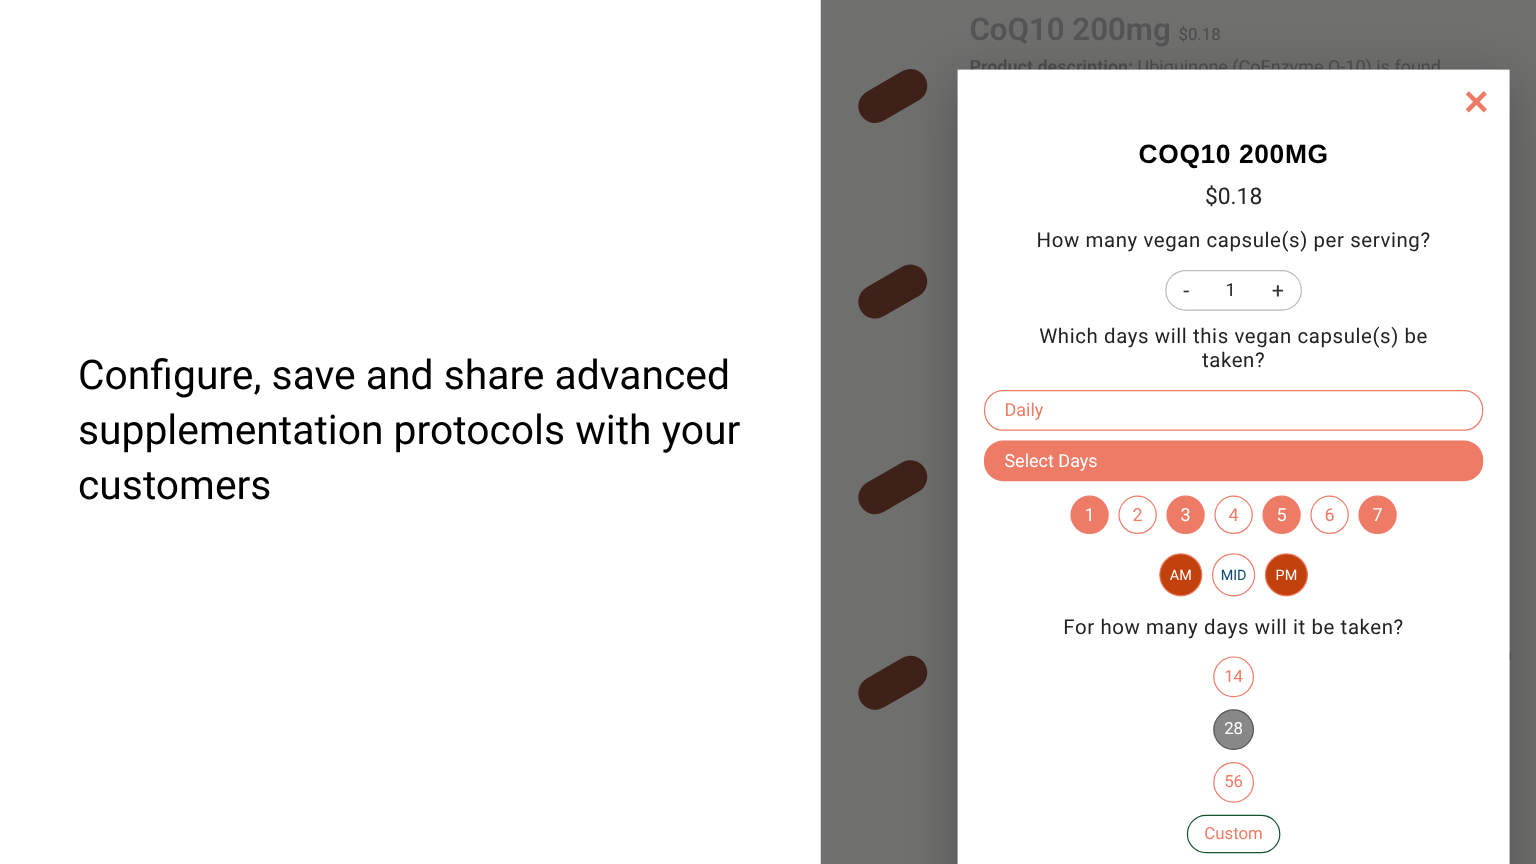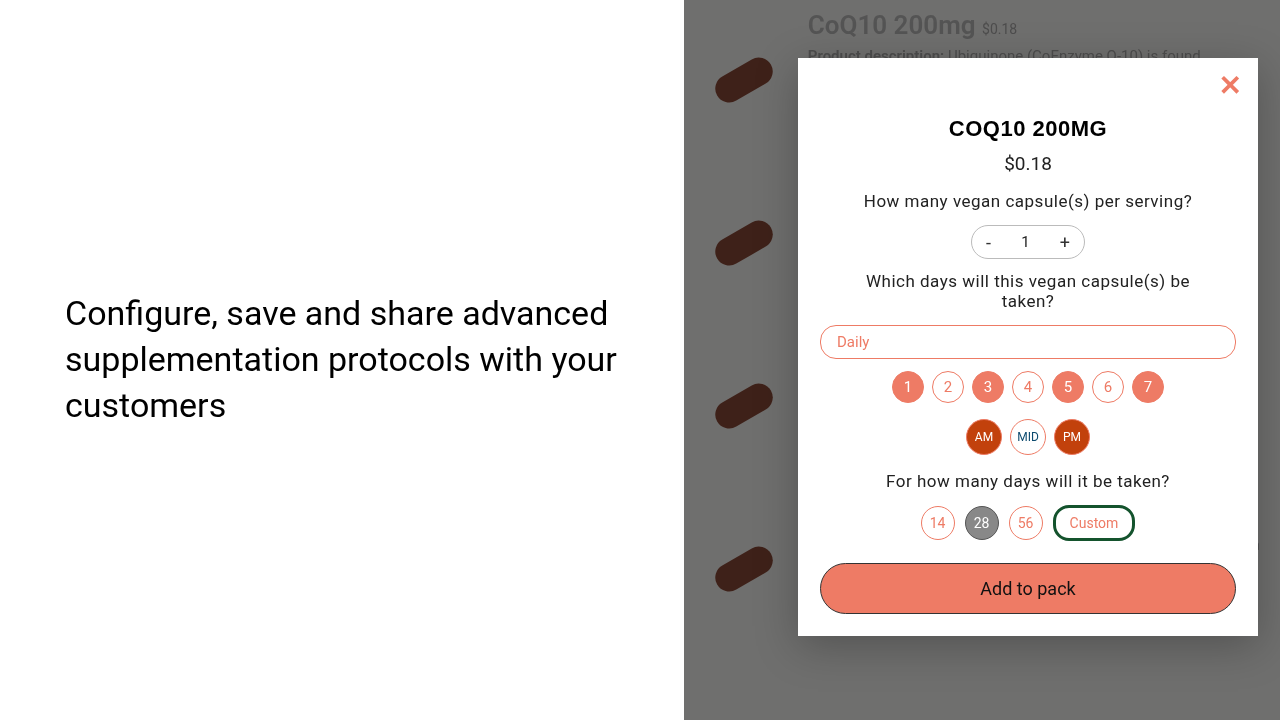--- a/index.html
+++ b/index.html
@@ -217,41 +217,42 @@
 .tod-circle.active {
   background: #c2410c;
   color: #fff;
 }
 .duration-row {
   display: flex;
   justify-content: center;
   align-items: center;
   gap: 10px;
   margin-bottom: 22px;
+  flex-direction: column;
 }
 .dur-circle {
   width: 34px;
   height: 34px;
   border-radius: 50%;
   border: 1px solid #ee7b65;
   color: #ee7b65;
   background: #fff;
   display: flex;
   align-items: center;
   justify-content: center;
   font-size: 14px;
   cursor: pointer;
 }
 .dur-circle.active {
   background: #888;
   border-color: #555;
   color: #fff;
 }
 .dur-custom {
-  border: 3px solid #14532d;
+  border: 1px solid #14532d;
   color: #ee7b65;
   background: #fff;
   border-radius: 16px;
   padding: 7px 14px;
   font-size: 14px;
   cursor: pointer;
 }
 .add-btn {
   width: 100%;
   background: #ee7b65;
@@ -313,20 +314,21 @@
     <div class="modal-q">How many vegan capsule(s) per serving?</div>
     <div class="stepper">
       <span class="step-btn">-</span>
       <span class="step-val">1</span>
       <span class="step-btn">+</span>
     </div>
 
     <div class="modal-q">Which days will this vegan capsule(s) be taken?</div>
     <div class="pill-row">
       <div class="pill-btn">Daily</div>
+      <div class="pill-btn active">Select Days</div>
     </div>
     <div class="day-row" id="day-row">
         <div class="day-circle active">1</div>
         <div class="day-circle">2</div>
         <div class="day-circle active">3</div>
         <div class="day-circle">4</div>
         <div class="day-circle active">5</div>
         <div class="day-circle">6</div>
         <div class="day-circle active">7</div>
       </div>

